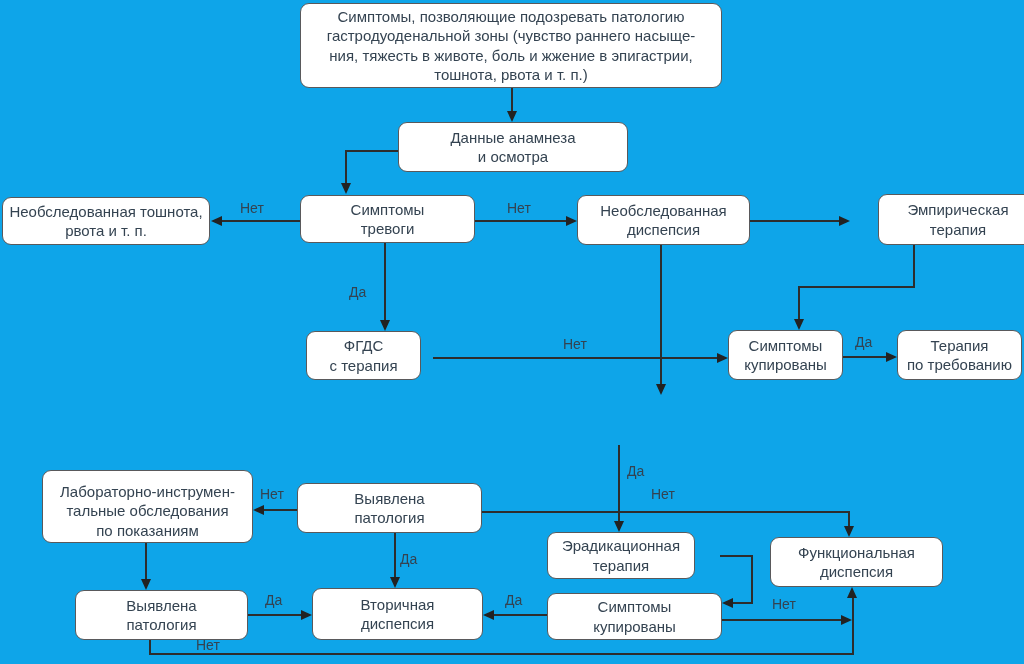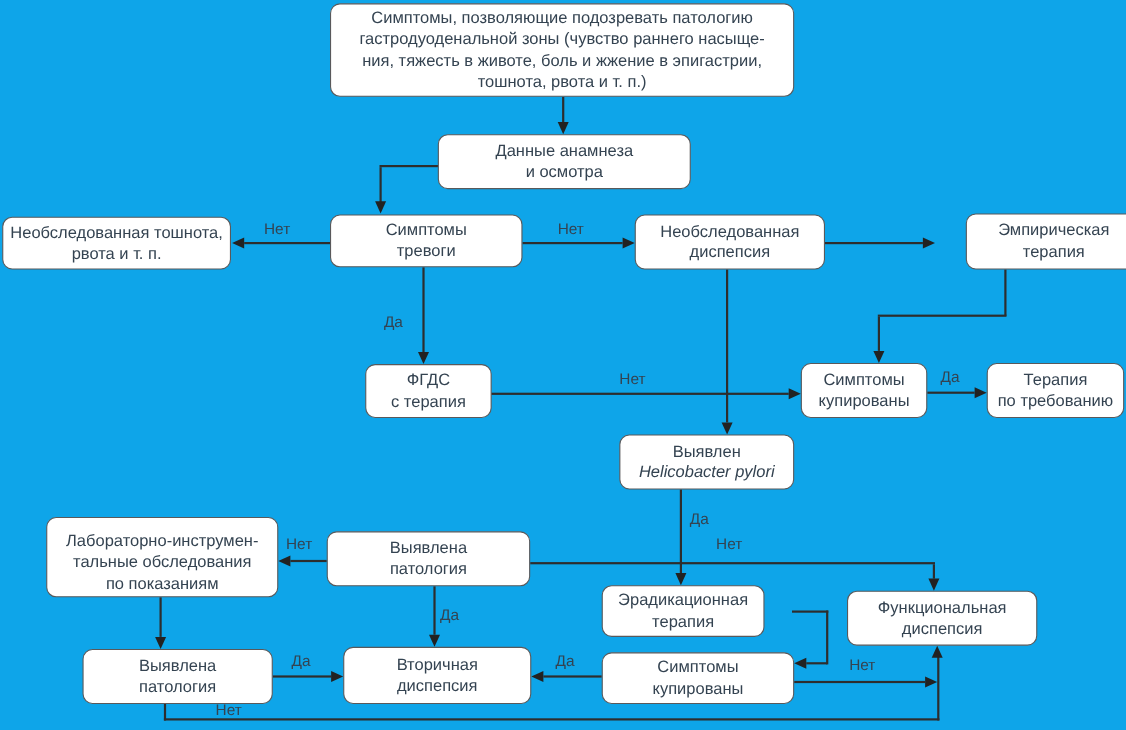--- a/index.html
+++ b/index.html
@@ -54,39 +54,35 @@
   <div class="node" style="left:577px;top:195px;width:173px;height:50px;">
     <span>Необследованная</span>
     <span>диспепсия</span>
   </div>
 
   <div class="node" style="left:850px;top:194px;width:160px;height:51px;margin-left:28px;">
     <span>Эмпирическая</span>
     <span>терапия</span>
   </div>
 
-  <div class="node" style="left:332px;top:331px;width:115px;height:49px;">
+  <div class="node" style="left:306px;top:331px;width:115px;height:49px;">
     <span>ФГДС</span>
     <span>с терапия</span>
   </div>
 
   <div class="node" style="left:728px;top:330px;width:115px;height:50px;">
     <span>Симптомы</span>
     <span>купированы</span>
   </div>
 
   <div class="node" style="left:897px;top:330px;width:125px;height:50px;">
     <span>Терапия</span>
     <span>по требованию</span>
   </div>
 
-  <div class="node" style="left:563px;top:395px;width:159px;height:50px;">
-    <span>Выявлен</span>
-    <span class="it">Helicobacter pylori</span>
-  </div>
 
   <div class="node" style="left:42px;top:470px;width:211px;height:73px;justify-content:flex-end;">
     <span>Лабораторно-инструмен-</span>
     <span>тальные обследования</span>
     <span>по показаниям</span>
   </div>
 
   <div class="node" style="left:297px;top:483px;width:185px;height:50px;">
     <span>Выявлена</span>
     <span>патология</span>

